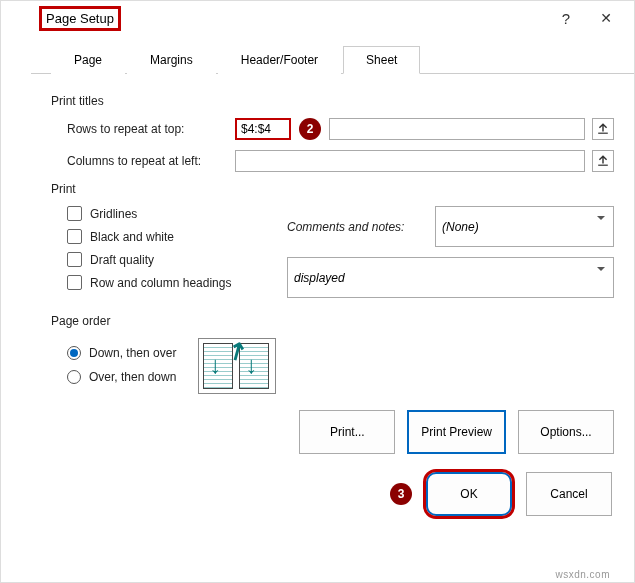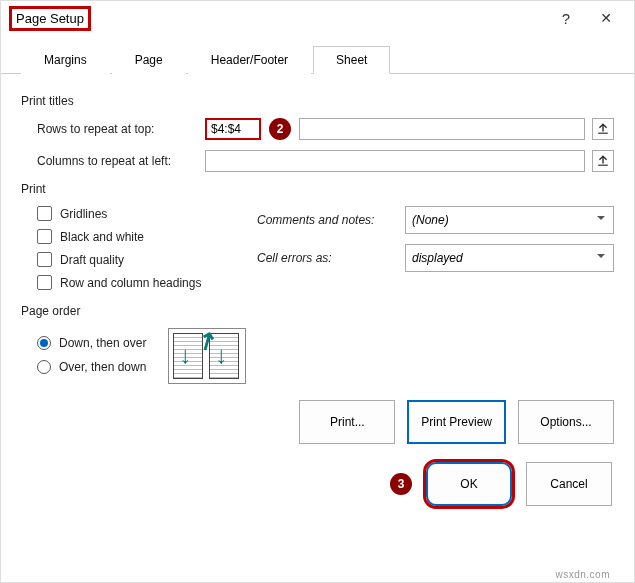--- a/index.html
+++ b/index.html
@@ -1,17 +1,17 @@
 <!DOCTYPE html>
 <html><head>
   <meta charset="utf-8">
   <style>
     * { box-sizing: border-box; font-family: "Segoe UI", Tahoma, sans-serif; font-size: 12px; }
     body { margin: 0; background: #fff; width: 635px; height: 583px; position: relative; }
-    .dialog { width: 635px; height: 583px; background: #fff; border: 1px solid #ddd; position: relative; }
+    .dialog { width: 635px; height: 583px; background: #fff; border: 1px solid #ddd; position: relative; padding-left: 30px; }
     .titlebar { height: 34px; display: flex; align-items: center; padding: 0 8px; }
     .title { font-size: 13px; padding: 2px 4px; }
     .title-hl { border: 3px solid #c00000; }
     .spacer { flex: 1; }
     .winbtn { width: 40px; height: 30px; display: flex; align-items: center; justify-content: center; font-size: 14px; color: #333; }
     .winbtn.help { font-size: 15px; }
     .tabs { display: flex; gap: 2px; padding: 10px 20px 0 20px; border-bottom: 1px solid #ccc; }
     .tab { padding: 6px 22px; border: 1px solid transparent; border-bottom: none; position: relative; top: 1px; background: #fff; }
     .tab.active { border-color: #ccc; border-bottom: 1px solid #fff; }
     .content { padding: 14px 20px 8px 20px; }
@@ -22,21 +22,21 @@
     .picker { width: 22px; height: 22px; border: 1px solid #aaa; display: flex; align-items: center; justify-content: center; margin-left: -1px; }
     .picker svg { width: 12px; height: 12px; }
     .grouplabel { color: #222; margin: 6px 0 10px 0; }
     .indented { padding-left: 16px; }
     .checks .row { margin-bottom: 8px; }
     .chk { width: 15px; height: 15px; border: 1px solid #666; border-radius: 2px; background: #fff; }
     .badge { width: 22px; height: 22px; border-radius: 50%; background: #8b0000; color: #fff; display: flex; align-items: center; justify-content: center; font-weight: bold; font-size: 12px; }
     .twocol { display: flex; gap: 30px; align-items: flex-start; }
     .leftcol { flex: 0 0 190px; }
     .rightcol { flex: 1; font-style: italic; }
-    .combo { flex: 1; height: 28px; border: 1px solid #aaa; display: flex; align-items: center; padding: 0 6px; position: relative; }
+    .combo { flex: 1; height: 41px; border: 1px solid #aaa; display: flex; align-items: center; padding: 0 6px; position: relative; }
     .combo::after { content: ""; position: absolute; right: 8px; top: 9px; border: 4px solid transparent; border-top-color: #555; }
     .radio { width: 14px; height: 14px; border: 1px solid #555; border-radius: 50%; display: flex; align-items: center; justify-content: center; }
     .radio.sel::after { content: ""; width: 8px; height: 8px; border-radius: 50%; background: #0067c0; }
     .orderimg { width: 78px; height: 56px; border: 1px solid #888; margin-left: 12px; position: relative; background: linear-gradient(#fff,#fff); }
     .orderimg .pg { position: absolute; width: 30px; height: 46px; border: 1px solid #444; background: repeating-linear-gradient(#fff,#fff 3px,#9cc 3px,#9cc 4px); }
     .orderimg .pg.a { left: 4px; top: 4px; }
     .orderimg .pg.b { left: 40px; top: 4px; }
     .orderimg .arr { position: absolute; color: #0a7a7a; font-size: 24px; font-weight: bold; }
     .btnrow { display: flex; justify-content: flex-end; gap: 12px; padding: 8px 20px; }
     .btn { min-width: 96px; height: 44px; border: 1px solid #aaa; background: #fdfdfd; display: flex; align-items: center; justify-content: center; padding: 0 12px; }
@@ -51,22 +51,22 @@
 <div class="dialog">
 
   <div class="titlebar">
     <span class="title title-hl">Page Setup</span>
     <span class="spacer"></span>
     <div class="winbtn help">?</div>
     <div class="winbtn">✕</div>
   </div>
 
   <div class="tabs">
+    <div class="tab">Page</div>
     <div class="tab">Margins</div>
-    <div class="tab">Page</div>
     <div class="tab">Header/Footer</div>
     <div class="tab active">Sheet</div>
   </div>
 
   <div class="content">
 
 
     <div class="grouplabel">Print titles</div>
     <div class="indented">
       <div class="row">
@@ -118,21 +118,20 @@
           </div>
       </div>
       <div class="rightcol">
         <div class="row">
           <span class="lbl" style="width:140px">Comments and notes:</span>
           <div class="combo">
               <span>(None)</span>
             </div>
         </div>
         <div class="row">
-          <span class="lbl" style="width:140px">Cell errors as:</span>
           <div class="combo">
               <span>displayed</span>
             </div>
         </div>
       </div>
     </div>
 
     <div class="grouplabel">Page order</div>
     <div class="indented" style="display:flex;align-items:flex-end;gap:10px;">
       <div>

